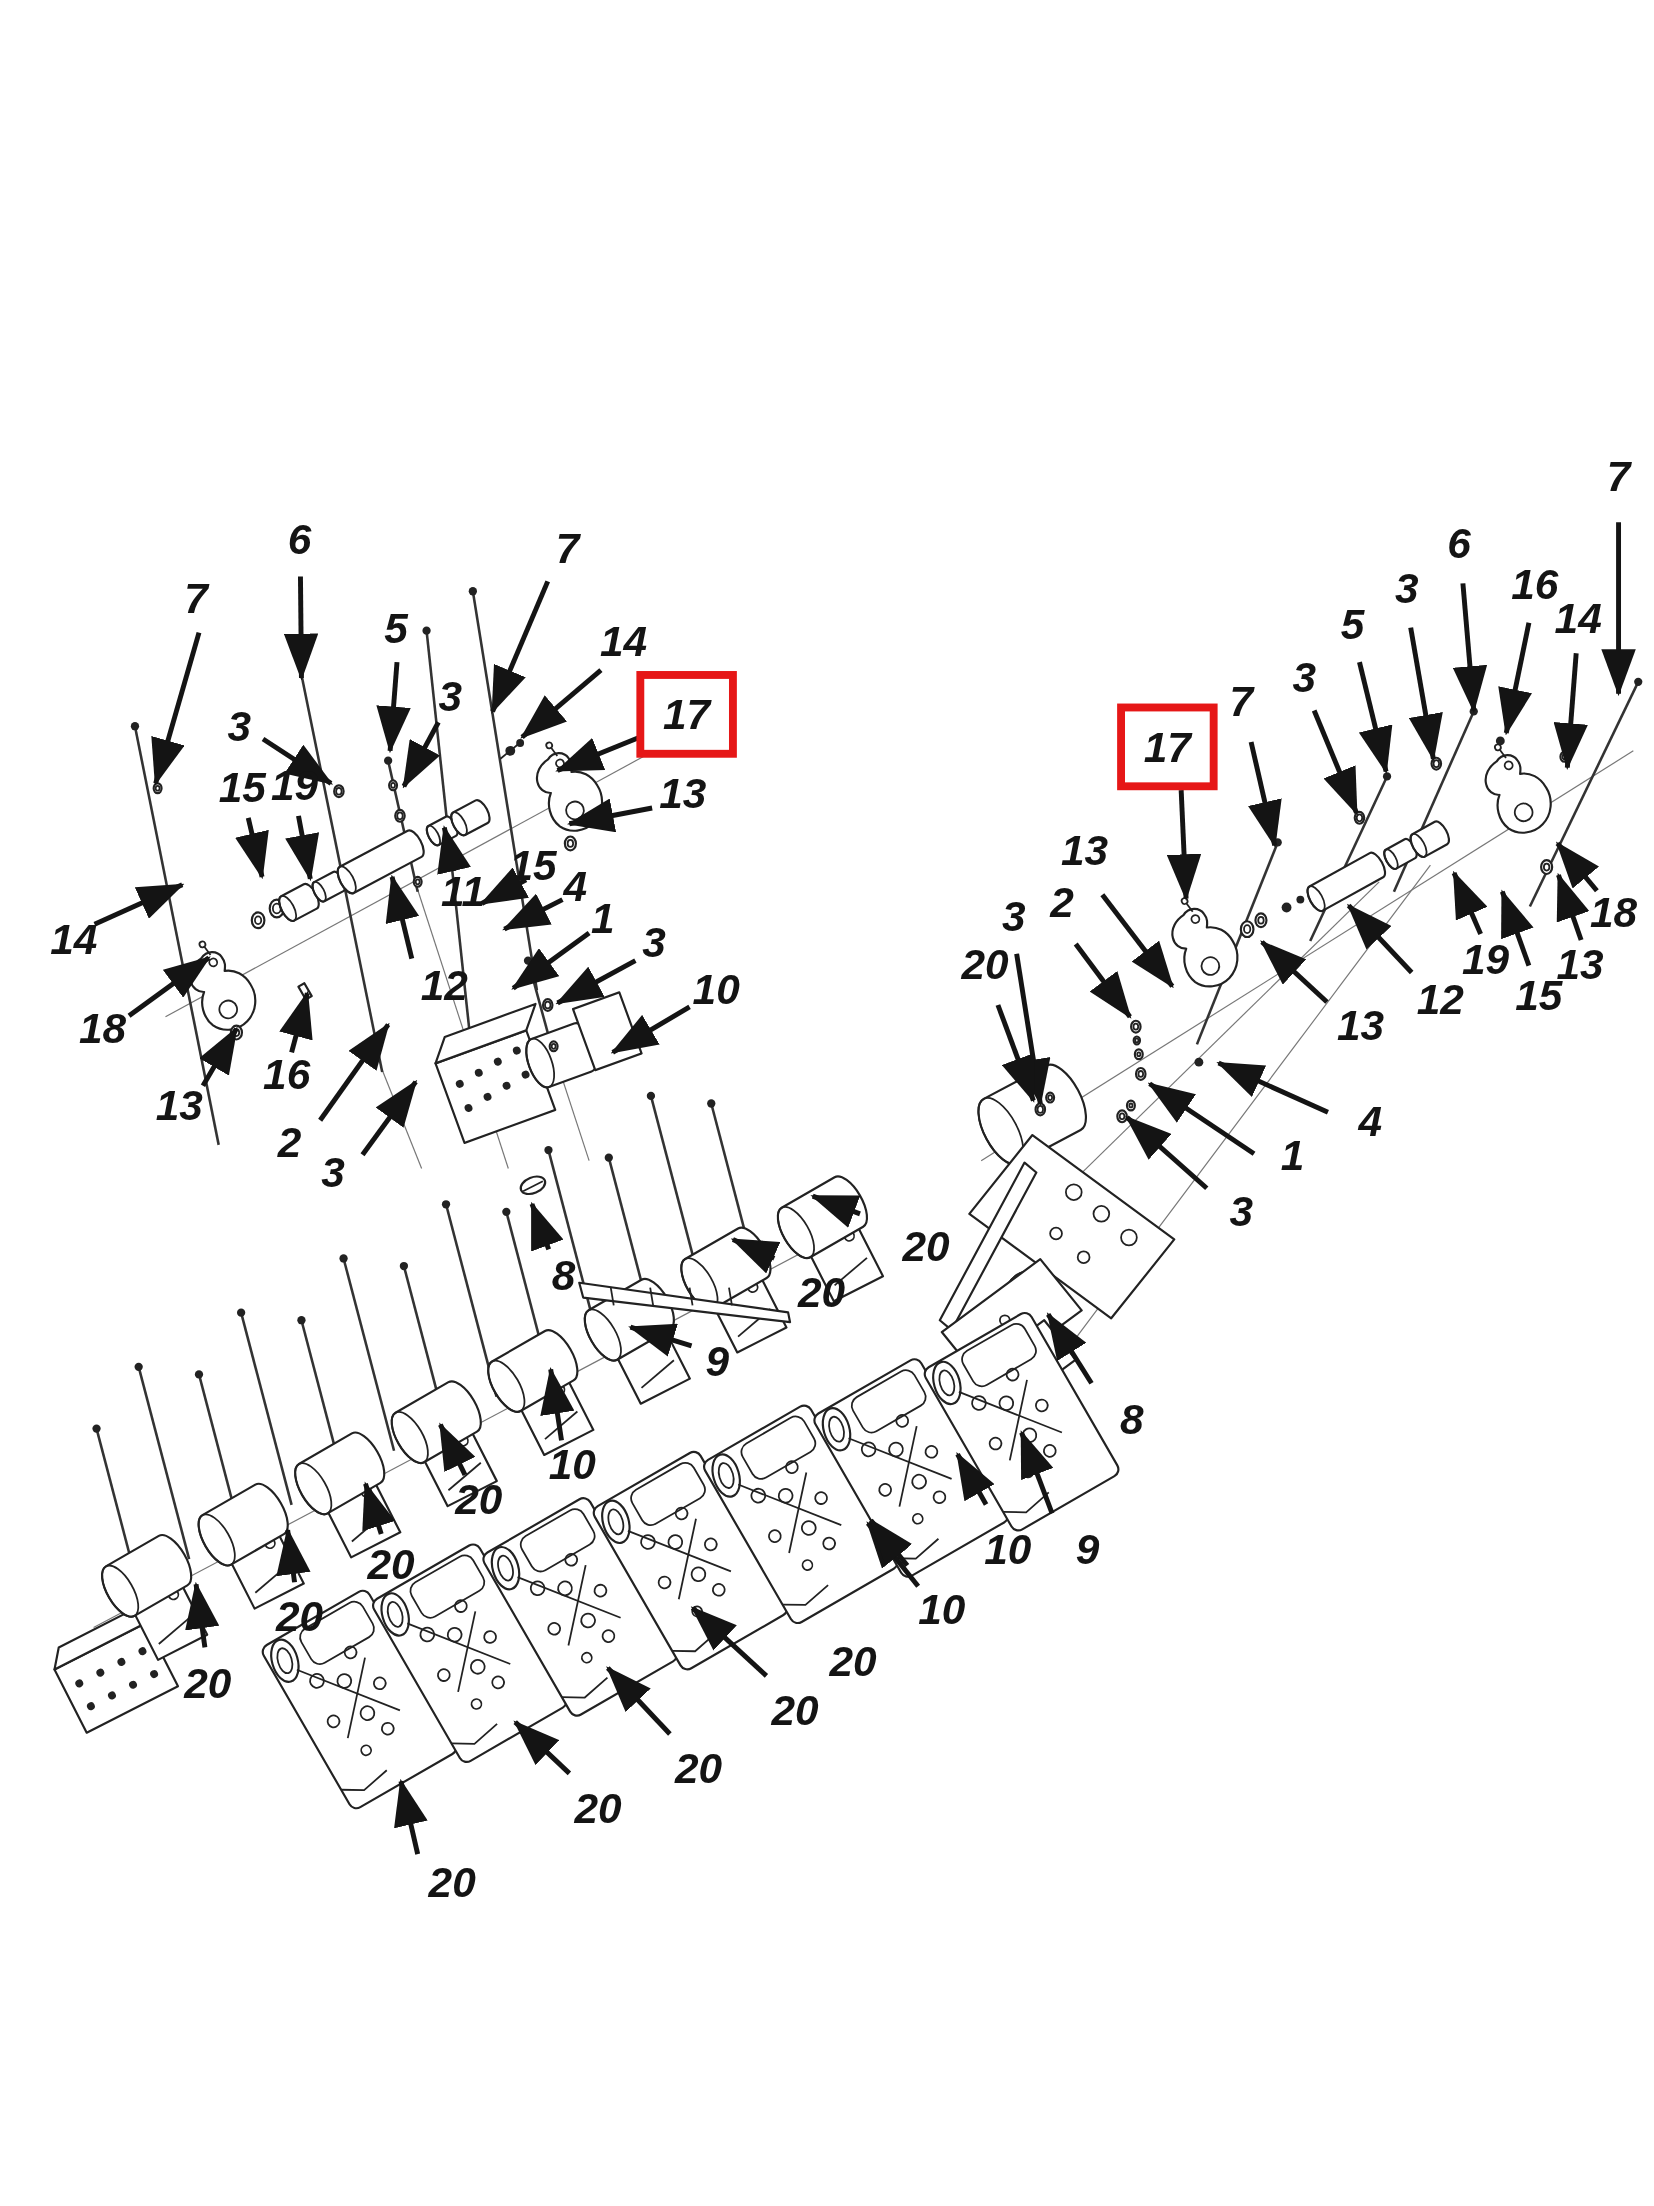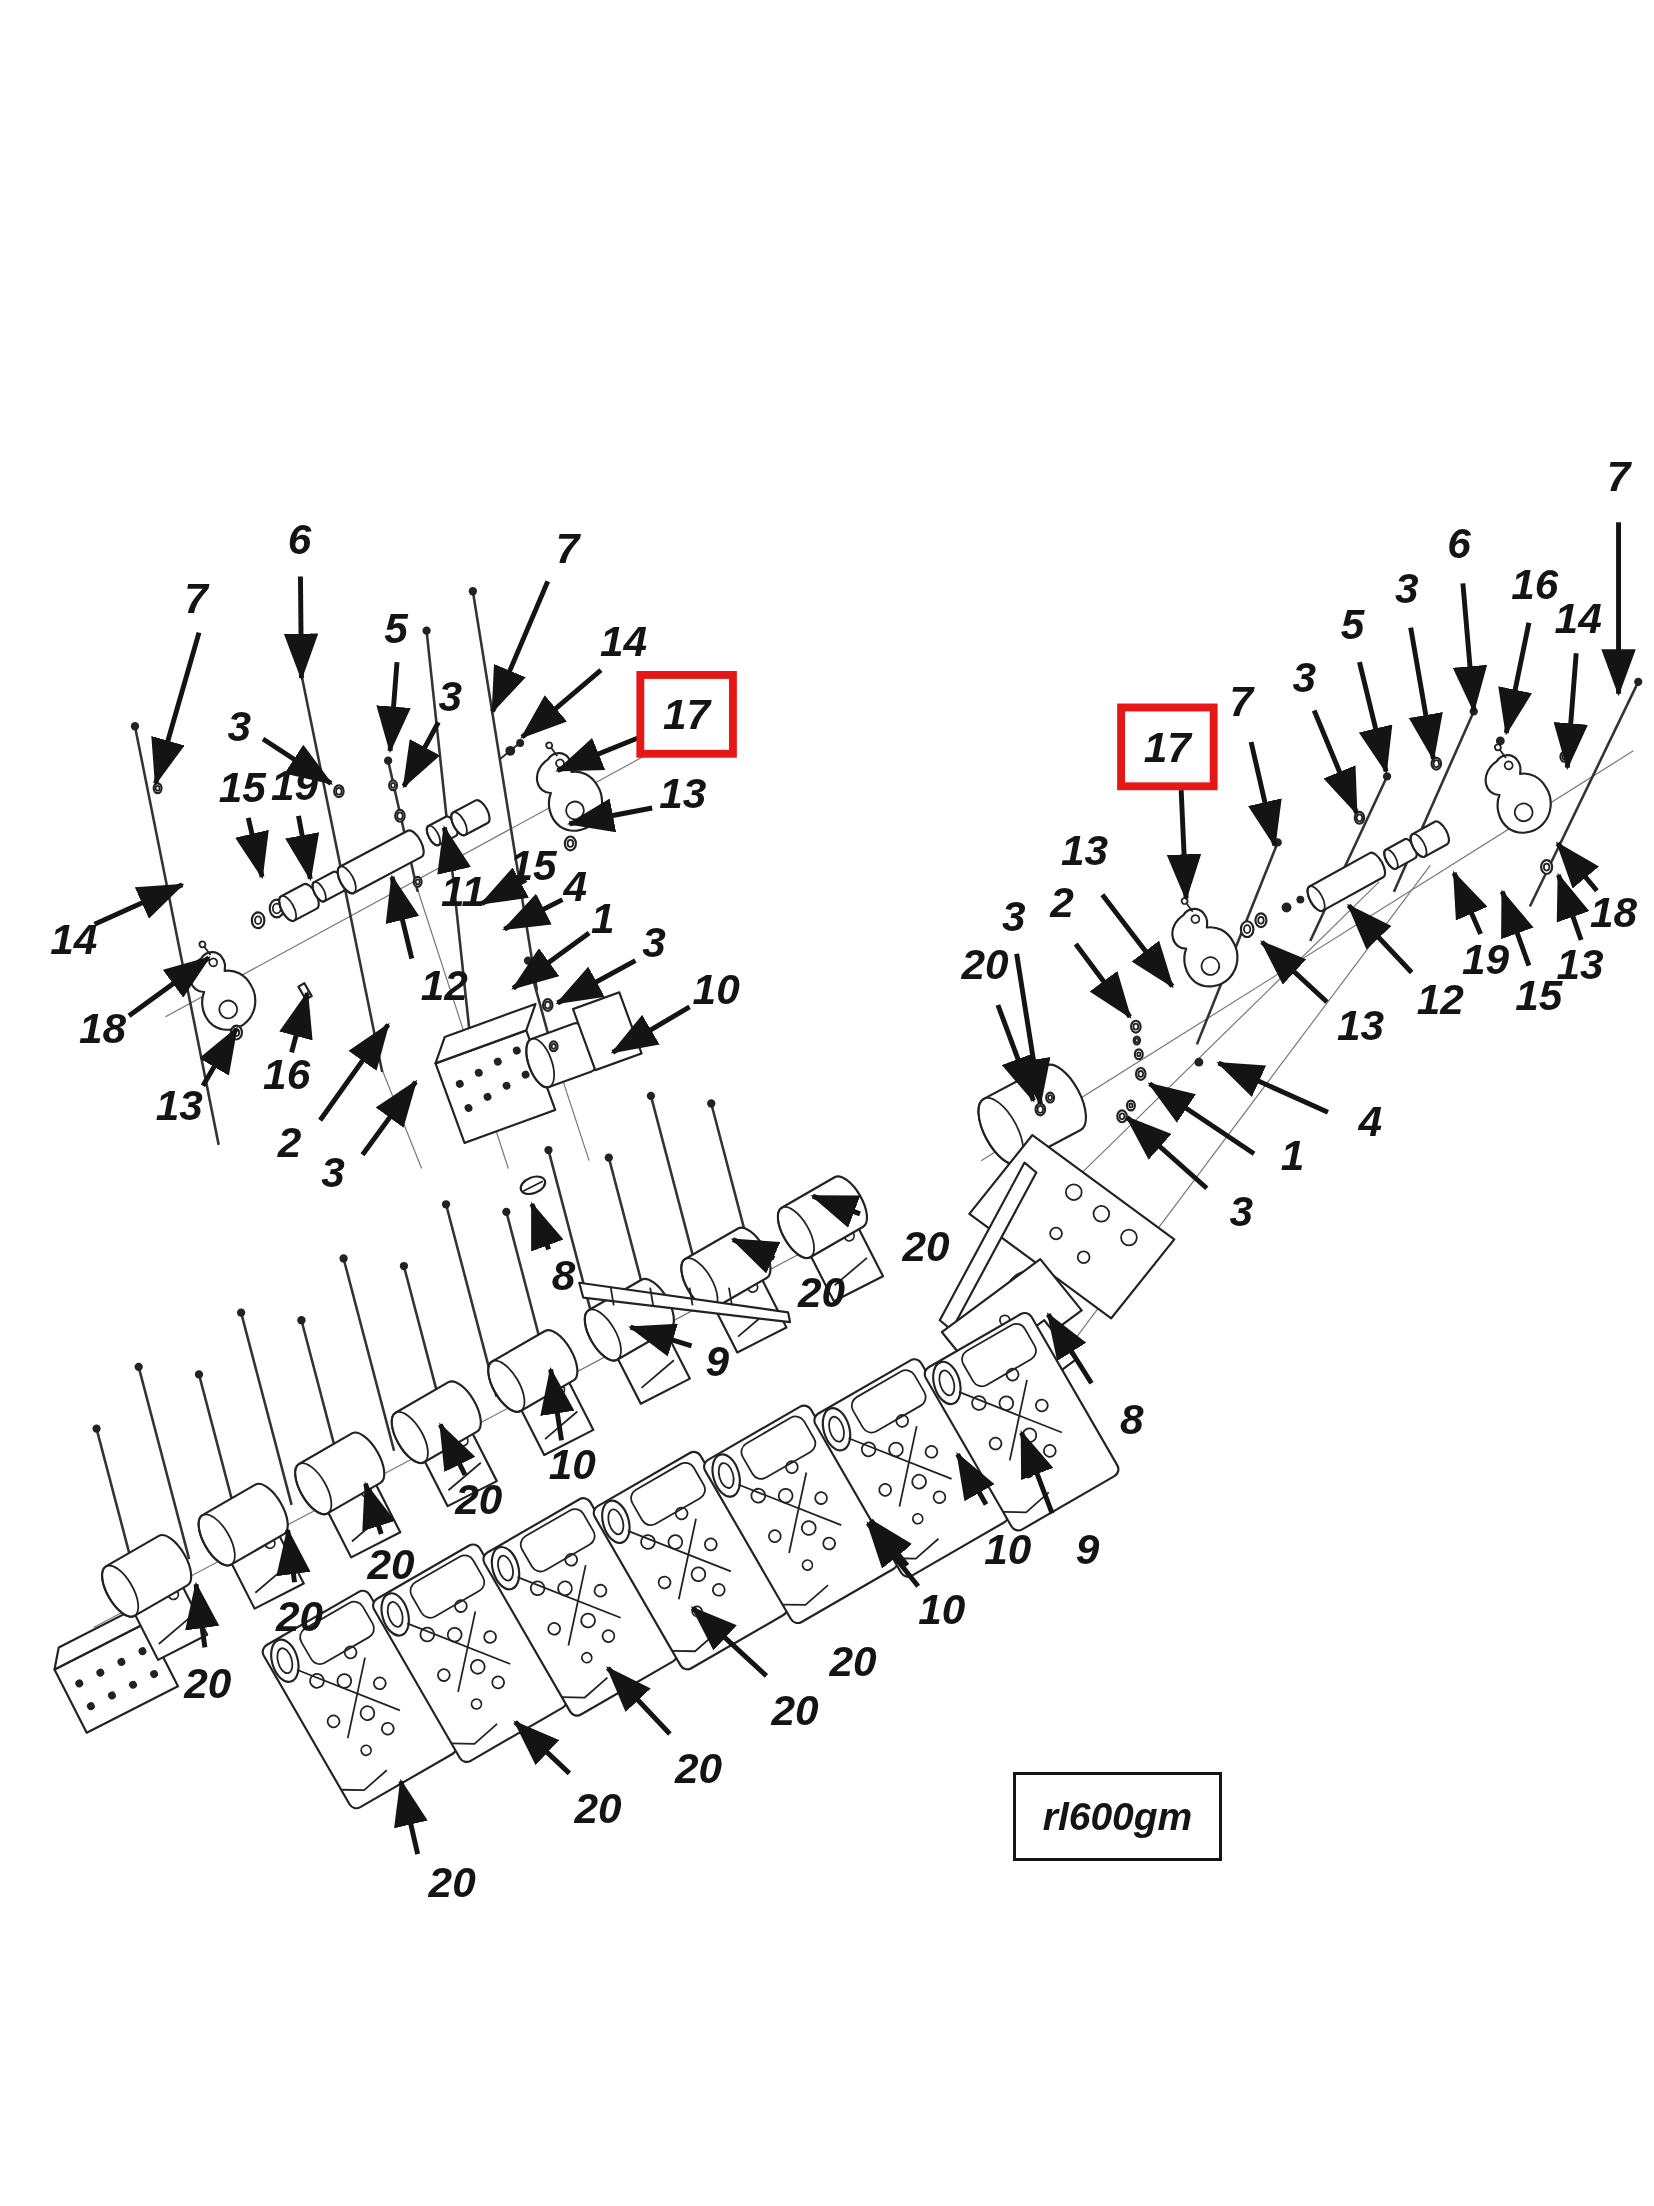--- a/index.html
+++ b/index.html
@@ -701,17 +701,14 @@
         <g>
           <line x1="1001" y1="1527" x2="972" y2="1476" class="arrow" marker-end="url(#ah)"></line>
           <text x="1023" y="1587" class="lbl" text-anchor="middle">10</text>
         </g>
         <g>
           <line x1="921" y1="1589" x2="884" y2="1543" class="arrow" marker-end="url(#ah)"></line>
           <text x="956" y="1648" class="lbl" text-anchor="middle">10</text>
         </g>
       </g>
   </svg>
-  <div class="codebox">
-    <span>rl600gm</span>
-  </div>
 </div>
 
 
 </body></html>

